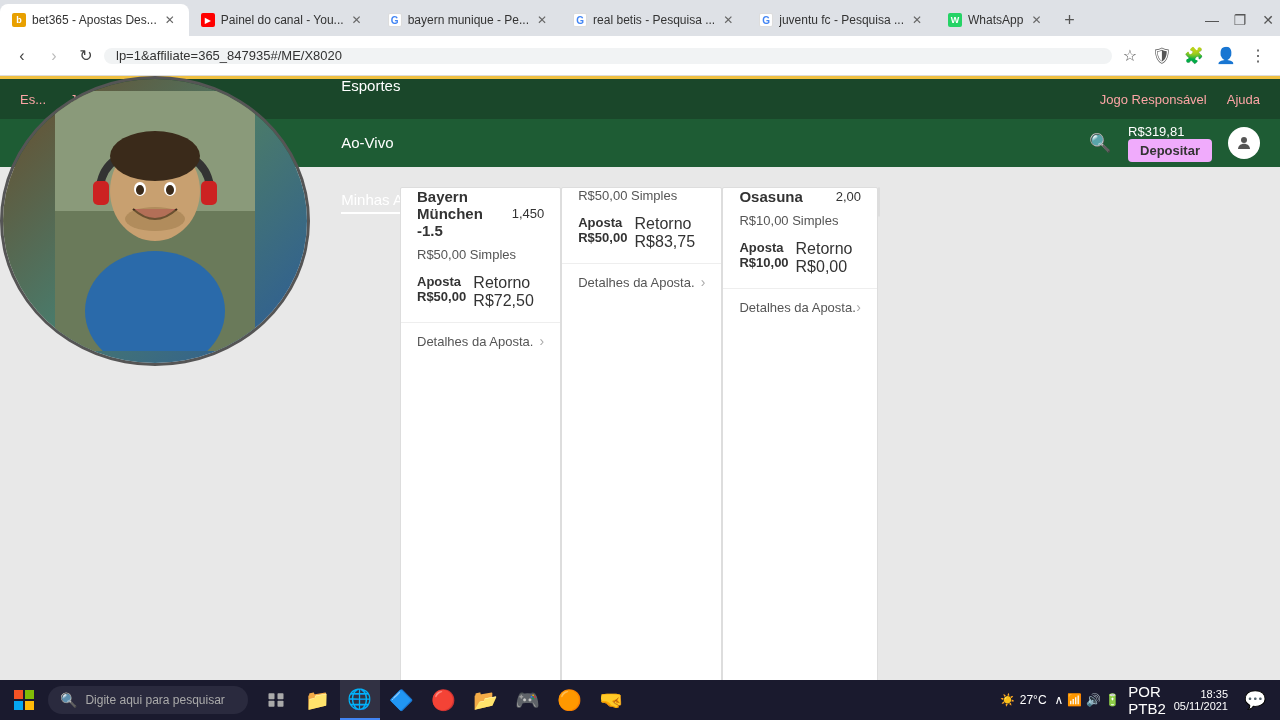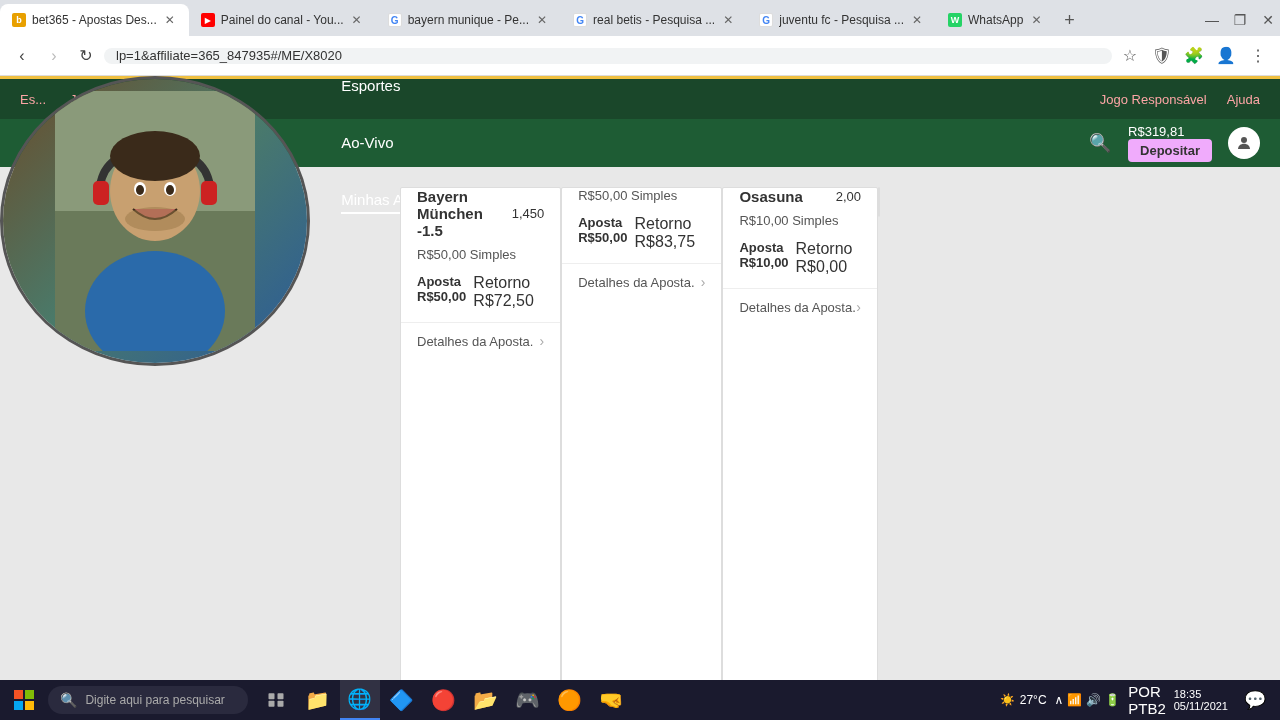--- a/index.html
+++ b/index.html
@@ -59,21 +59,21 @@
     .bet-details-row { border-top: 1px solid #eee; padding: 10px 16px; display: flex; justify-content: space-between; align-items: center; cursor: pointer; color: #555; font-size: 13px; }
     .bet-details-arrow { font-size: 14px; color: #aaa; }
 
     
     .taskbar { position: fixed; bottom: 0; width: 1280px; height: 40px; background: #1a1a2e; display: flex; align-items: center; padding: 0 4px; z-index: 200; }
     .taskbar-search { display: flex; align-items: center; background: #2a2a3e; border-radius: 20px; height: 28px; padding: 0 12px; gap: 8px; margin: 0 4px; min-width: 200px; }
     .taskbar-search-text { color: #aaa; font-size: 12px; }
     .taskbar-icons { display: flex; gap: 2px; margin-left: 4px; }
     .taskbar-icon { width: 40px; height: 40px; display: flex; align-items: center; justify-content: center; cursor: pointer; font-size: 20px; }
     .taskbar-right { margin-left: auto; display: flex; align-items: center; gap: 8px; }
-    .taskbar-time { color: #fff; font-size: 11px; text-align: left; }
+    .taskbar-time { color: #fff; font-size: 11px; text-align: right; }
     .taskbar-locale { color: #fff; font-size: 15px; }
     .taskbar-weather { color: #fff; font-size: 12px; display: flex; align-items: center; gap: 4px; }
     .taskbar-sys-icons { display: flex; gap: 4px; align-items: center; }
     .taskbar-sys-icon { color: #fff; font-size: 12px; }
     .taskbar-chat { width: 40px; height: 40px; display: flex; align-items: center; justify-content: center; color: #fff; font-size: 18px; cursor: pointer; }
 
     
     .yellow-line { height: 3px; background: #f0c040; width: 100%; }
   </style>
 </head>

